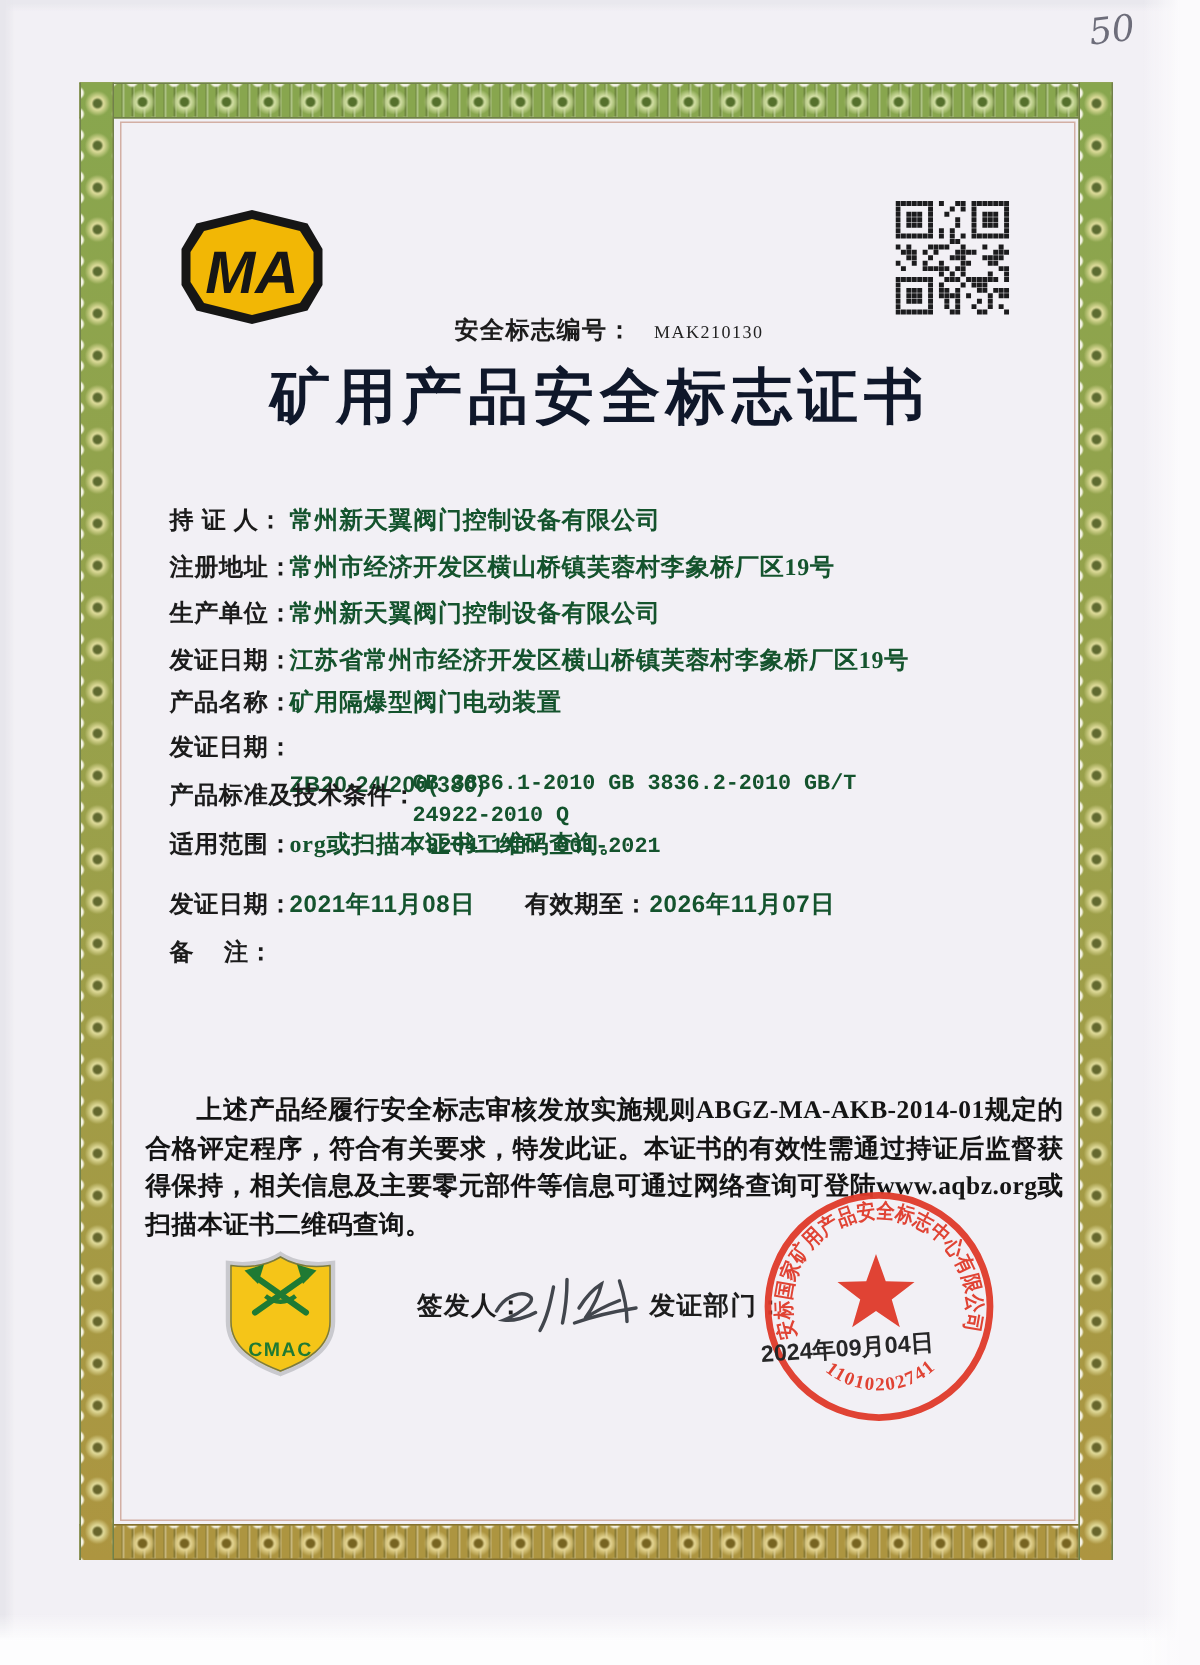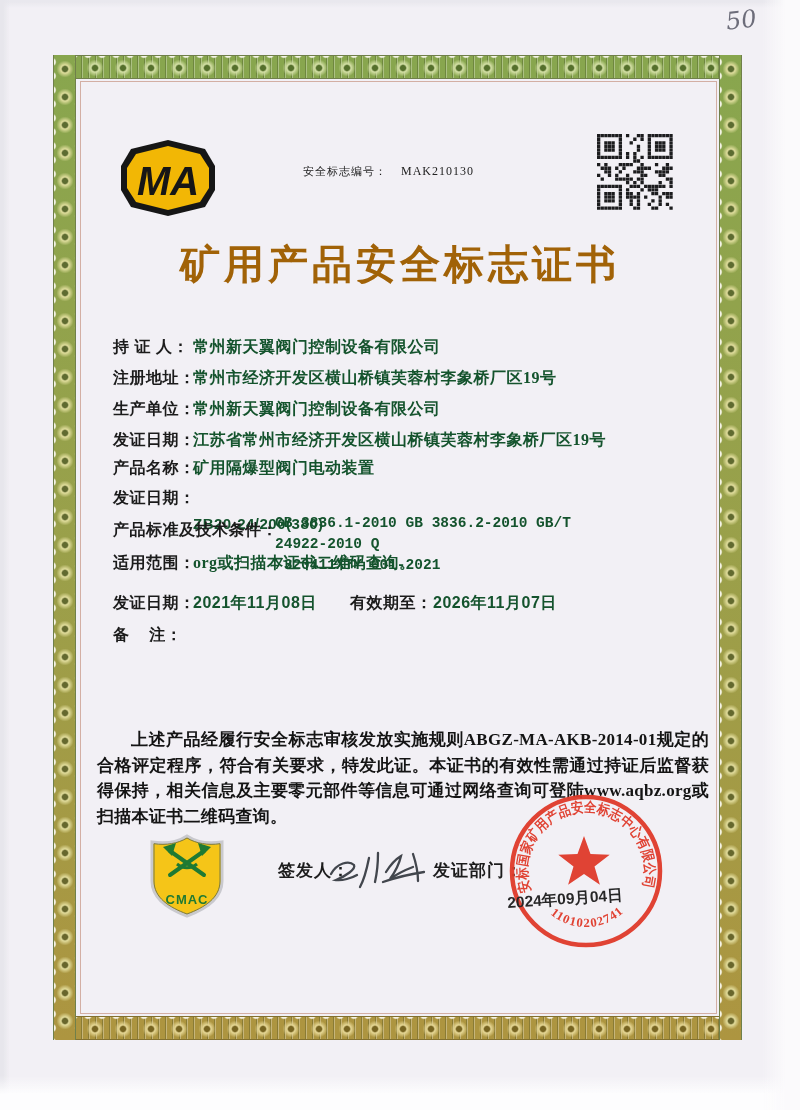--- a/index.html
+++ b/index.html
@@ -42,27 +42,27 @@
     background-size:23px 14px,23px 14px,23px 28px,100% 100%;
     border-left:1px solid #70804a;border-right:1px solid #70804a;}
   .frame-left{left:53px;}
   .frame-right{left:719px;}
   .inner-line{left:80px;top:81px;width:635px;height:931px;
     border:1px solid rgba(186,122,96,.55);}
 
   
   .ma-logo{left:118px;top:138px;width:100px;height:80px;}
   .certno{left:303px;top:164px;display:flex;align-items:baseline;gap:14px;}
-  .certno-label{font-size:11px;font-weight:normal;letter-spacing:1px;}
+  .certno-label{font-size:16px;font-weight:bold;letter-spacing:1px;margin-top:46px;}
   .certno-value{font-family:"Liberation Serif",serif;font-size:12px;letter-spacing:1px;color:#222;}
   .qr{left:597px;top:134px;width:76px;height:76px;}
 
   .title{left:0;top:242px;width:800px;margin:0;text-align:center;
     font-family:"Liberation Serif",serif;font-weight:bold;font-size:40px;
-    letter-spacing:4px;color:#a16207;line-height:46px;}
+    letter-spacing:4px;color:#0f172a;line-height:46px;}
 
   
   .row{position:absolute;left:113px;height:20px;}
   .flabel{font-size:16px;font-weight:bold;white-space:pre;letter-spacing:.5px;color:#1b1b1b;}
   .fvalue{position:absolute;left:80px;top:0;width:520px;white-space:nowrap;
     font-family:"Liberation Serif",serif;font-weight:bold;font-size:16px;
     letter-spacing:.5px;color:#14532d;}
   .r1{top:337px}.r2{top:368px}.r3{top:399px}.r4{top:430px}
   .r5{top:458px}.r6{top:488px}.r7{top:520px}.r8{top:553px}
   .row-std .fvalue{left:162px;top:-7px;width:336px;white-space:pre-line;

